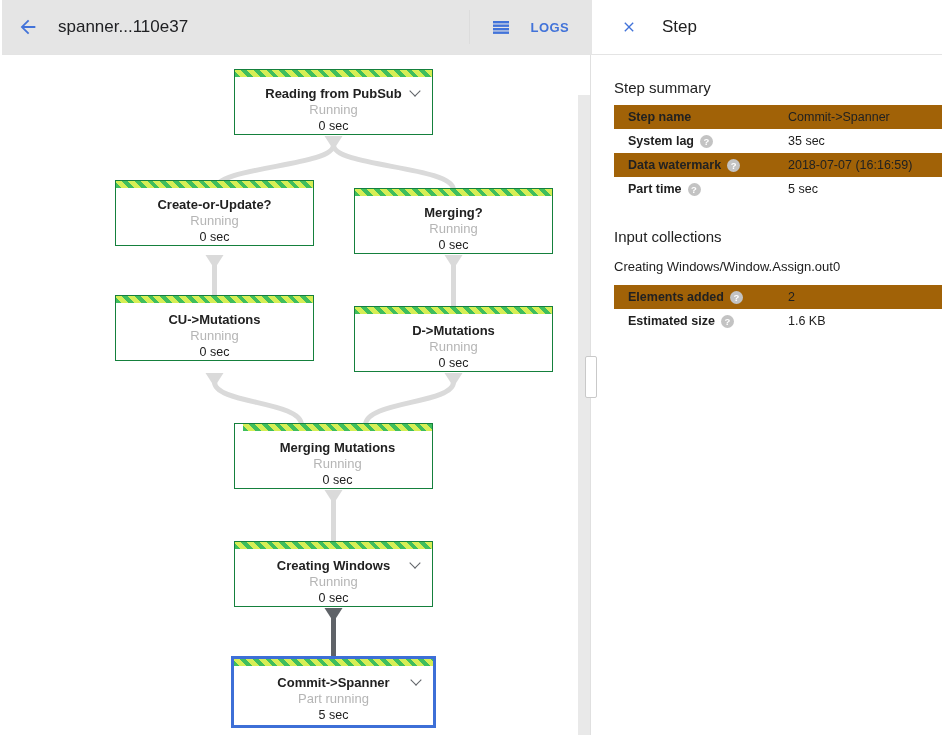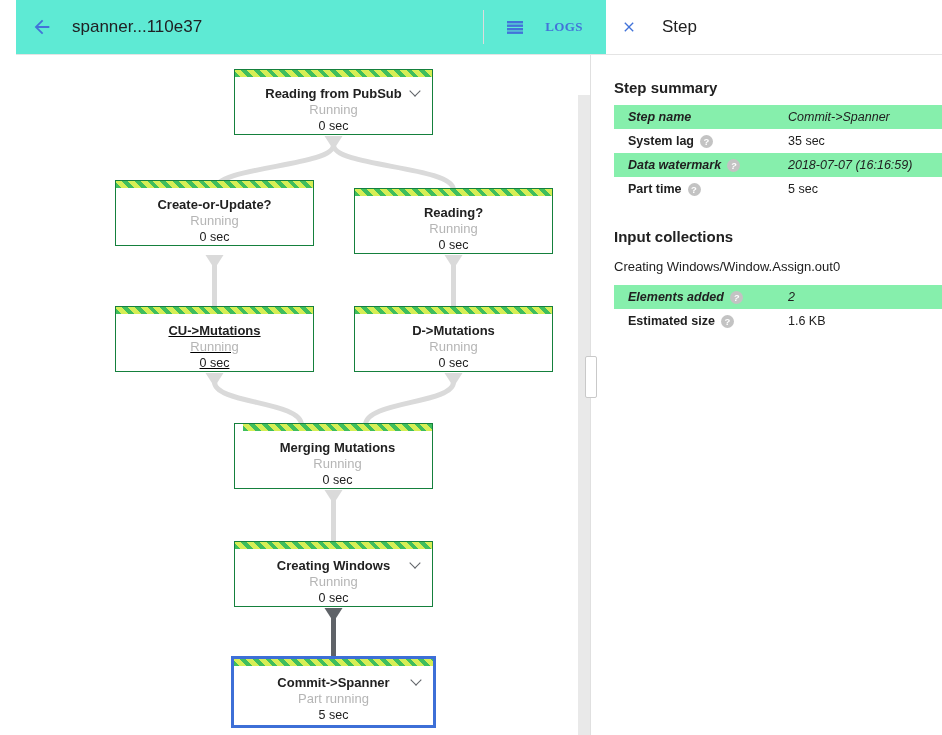--- a/index.html
+++ b/index.html
@@ -12,41 +12,41 @@
         width:199px;height:66px;text-align:center;cursor:pointer;}
   .node.selected{width:205px;height:72px;border:3px solid #3d6fd7;}
   .node .stripe{height:7px;background:repeating-linear-gradient(45deg,#3fbe5d 0,#3fbe5d 4px,#d6ee55 4px,#d6ee55 9px);}
   .node .title{font-size:13px;font-weight:bold;color:#212121;margin-top:8px;line-height:17px;}
   .node .status{font-size:13px;color:#b5b5b5;line-height:16px;}
   .node .time{font-size:12.5px;color:#212121;line-height:16px;}
   .chev{position:absolute;right:13px;top:17px;width:7px;height:7px;
         border-right:1.6px solid #5f6368;border-bottom:1.6px solid #5f6368;transform:rotate(45deg);}
 
   
-  .graph-header{position:absolute;left:16px;top:0;width:590px;height:55px;background:#5eead4;z-index:4;
+  .graph-header{position:absolute;left:2px;top:0;width:590px;height:55px;background:#e5e5e5;z-index:4;
         border-bottom:1px solid #e4e4e4;display:flex;align-items:center;box-sizing:border-box;}
   .back-btn{margin-left:14px;width:24px;height:24px;border:none;background:none;padding:0;cursor:pointer;display:flex;align-items:center;justify-content:center;}
   .job-title{margin-left:18px;font-size:17px;color:#202124;}
   .hspacer{flex:1;}
   .vsep{width:1px;height:34px;background:#dcdcdc;}
   .logs-btn{display:flex;align-items:center;gap:22px;margin:0 17px;border:none;background:none;cursor:pointer;
-        color:#4273d9;font-family:Liberation Serif, serif;font-size:13px;font-weight:bold;letter-spacing:.4px;}
+        color:#4273d9;font-family:Liberation Sans, sans-serif;font-size:13px;font-weight:bold;letter-spacing:.4px;}
 
   
   .panel{position:absolute;left:590px;top:0;width:352px;height:735px;background:#fff;
         border-left:1px solid #e0e0e0;box-sizing:border-box;z-index:3;}
   .panel-header{height:55px;border-bottom:1px solid #e4e4e4;display:flex;align-items:center;box-sizing:border-box;}
   .close-btn{margin-left:27px;width:22px;height:22px;border:none;background:none;padding:0;cursor:pointer;display:flex;align-items:center;justify-content:center;}
   .panel-title{margin-left:22px;font-size:17px;color:#212121;}
   .panel-body{padding:0 0 0 23px;}
-  .section-heading{font-size:15px;color:#212121;margin:24px 0 0 0;font-weight:bold;}
+  .section-heading{font-size:15px;color:#212121;margin:24px 0 0 0;font-weight:normal;}
   .ptable{margin-top:9px;}
   .ptable.second{margin-top:11px;}
   .prow{display:flex;align-items:center;height:24px;padding-left:14px;font-size:12.5px;}
-  .prow.alt{background:#86efac;font-style:italic;}
+  .prow.alt{background:#a16207;}
   .plabel{width:160px;color:#212121;font-weight:bold;display:flex;align-items:center;}
   .pvalue{color:#212121;}
   .help{display:inline-block;width:13px;height:13px;margin-left:6px;border-radius:50%;background:#c3c3c3;
         color:#fff;font-size:9.5px;font-weight:bold;text-align:center;line-height:13px;cursor:pointer;}
   .collection-name{font-size:13px;color:#212121;margin-top:14px;}
   .heading2{margin-top:27px;}
 
   
   .scroll-track{position:absolute;left:578px;top:95px;width:12px;height:640px;background:#e9e9e9;z-index:5;}
   .resize-handle{position:absolute;left:585px;top:356px;width:10px;height:40px;background:#fff;
@@ -84,25 +84,25 @@
           <span class="chev"></span>
         </div>
         <div class="node" style="left: 115px; top: 180px;">
           <div class="stripe"></div>
           <div class="title">Create-or-Update?</div>
           <div class="status">Running</div>
           <div class="time">0 sec</div>
         </div>
         <div class="node" style="left: 354px; top: 188px;">
           <div class="stripe"></div>
-          <div class="title">Reading?</div>
-          <div class="status">Running</div>
-          <div class="time">0 sec</div>
-        </div>
-        <div class="node" style="left: 115px; top: 306px; text-decoration: underline;">
+          <div class="title">Merging?</div>
+          <div class="status">Running</div>
+          <div class="time">0 sec</div>
+        </div>
+        <div class="node" style="left: 115px; top: 295px;">
           <div class="stripe"></div>
           <div class="title">CU-&gt;Mutations</div>
           <div class="status">Running</div>
           <div class="time">0 sec</div>
         </div>
         <div class="node" style="left: 354px; top: 306px;">
           <div class="stripe"></div>
           <div class="title">D-&gt;Mutations</div>
           <div class="status">Running</div>
           <div class="time">0 sec</div>

